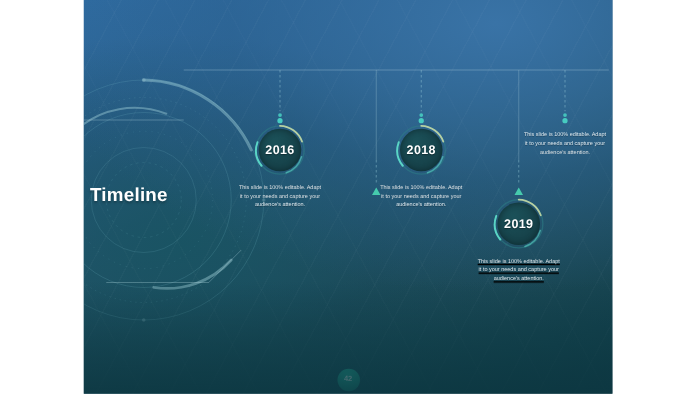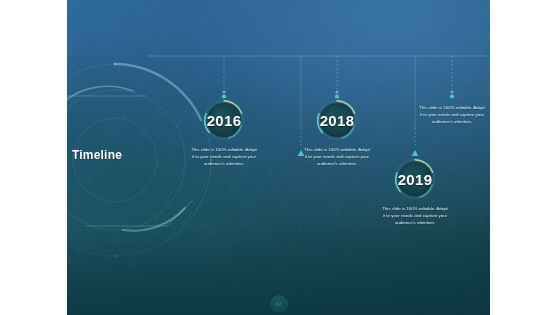--- a/index.html
+++ b/index.html
@@ -56,21 +56,21 @@
     height: 200px;
     pointer-events: none;
   }
 
   
   #page-title {
     position: absolute;
     left: 5px;
     top: 148px;
     color: #ffffff;
-    font-size: 12px;
+    font-size: 15px;
     font-weight: bold;
     letter-spacing: 0.2px;
     text-shadow: 0 1px 2px rgba(0,0,0,0.28);
     white-space: nowrap;
   }
 
   
   #connector-svg {
     position: absolute;
     left: 0; top: 0;
@@ -105,21 +105,21 @@
     background: radial-gradient(circle at 38% 32%, #1b5159 0%, #17444c 55%, #123a41 100%);
     box-shadow: inset 0 0 5px rgba(0,0,0,0.35);
   }
   .badge-year {
     position: absolute;
     left: 0; right: 0; top: 0; bottom: 0;
     display: flex;
     align-items: center;
     justify-content: center;
     color: #ffffff;
-    font-size: 15px;
+    font-size: 10px;
     font-weight: bold;
     letter-spacing: 0.3px;
     text-shadow: 0 1px 1px rgba(0,0,0,0.4);
   }
   .milestone-desc {
     margin-top: 5px;
     color: #dfeaf0;
     font-size: 4.4px;
     line-height: 1.62;
     padding: 0 9px;
@@ -226,21 +226,21 @@
         <path d="M21 1.7 A19.3 19.3 0 0 1 38.6 14.2" fill="none" stroke="#cfe0a8" stroke-opacity="0.85" stroke-width="1.5" stroke-linecap="round"></path>
         <path d="M6.2 33.6 A19.3 19.3 0 0 1 3.0 14.8" fill="none" stroke="#5fe0cd" stroke-opacity="0.9" stroke-width="1.6" stroke-linecap="round"></path>
         <path d="M38.2 26.5 A19.3 19.3 0 0 1 26.0 39.2" fill="none" stroke="#5fe0cd" stroke-opacity="0.55" stroke-width="1.3" stroke-linecap="round"></path>
       </svg>
       <div class="badge-core"></div>
       <div class="badge-year">2018</div>
     </div>
     <div class="milestone-desc">This slide is 100% editable. Adapt it to your needs and capture your audience's attention.</div>
   </div>
 
-  <div class="milestone" style="left:305px; top:158px;">
+  <div class="milestone" style="left:305px; top:158px;text-decoration:underline;">
     <div class="badge">
       <svg class="badge-ring" width="42" height="42" viewBox="0 0 42 42">
         <circle cx="21" cy="21" r="19.3" fill="none" stroke="#2e7f86" stroke-opacity="0.55" stroke-width="1.1"></circle>
         <path d="M21 1.7 A19.3 19.3 0 0 1 38.6 14.2" fill="none" stroke="#cfe0a8" stroke-opacity="0.85" stroke-width="1.5" stroke-linecap="round"></path>
         <path d="M6.2 33.6 A19.3 19.3 0 0 1 3.0 14.8" fill="none" stroke="#5fe0cd" stroke-opacity="0.9" stroke-width="1.6" stroke-linecap="round"></path>
         <path d="M38.2 26.5 A19.3 19.3 0 0 1 26.0 39.2" fill="none" stroke="#5fe0cd" stroke-opacity="0.55" stroke-width="1.3" stroke-linecap="round"></path>
       </svg>
       <div class="badge-core"></div>
       <div class="badge-year">2019</div>
     </div>

